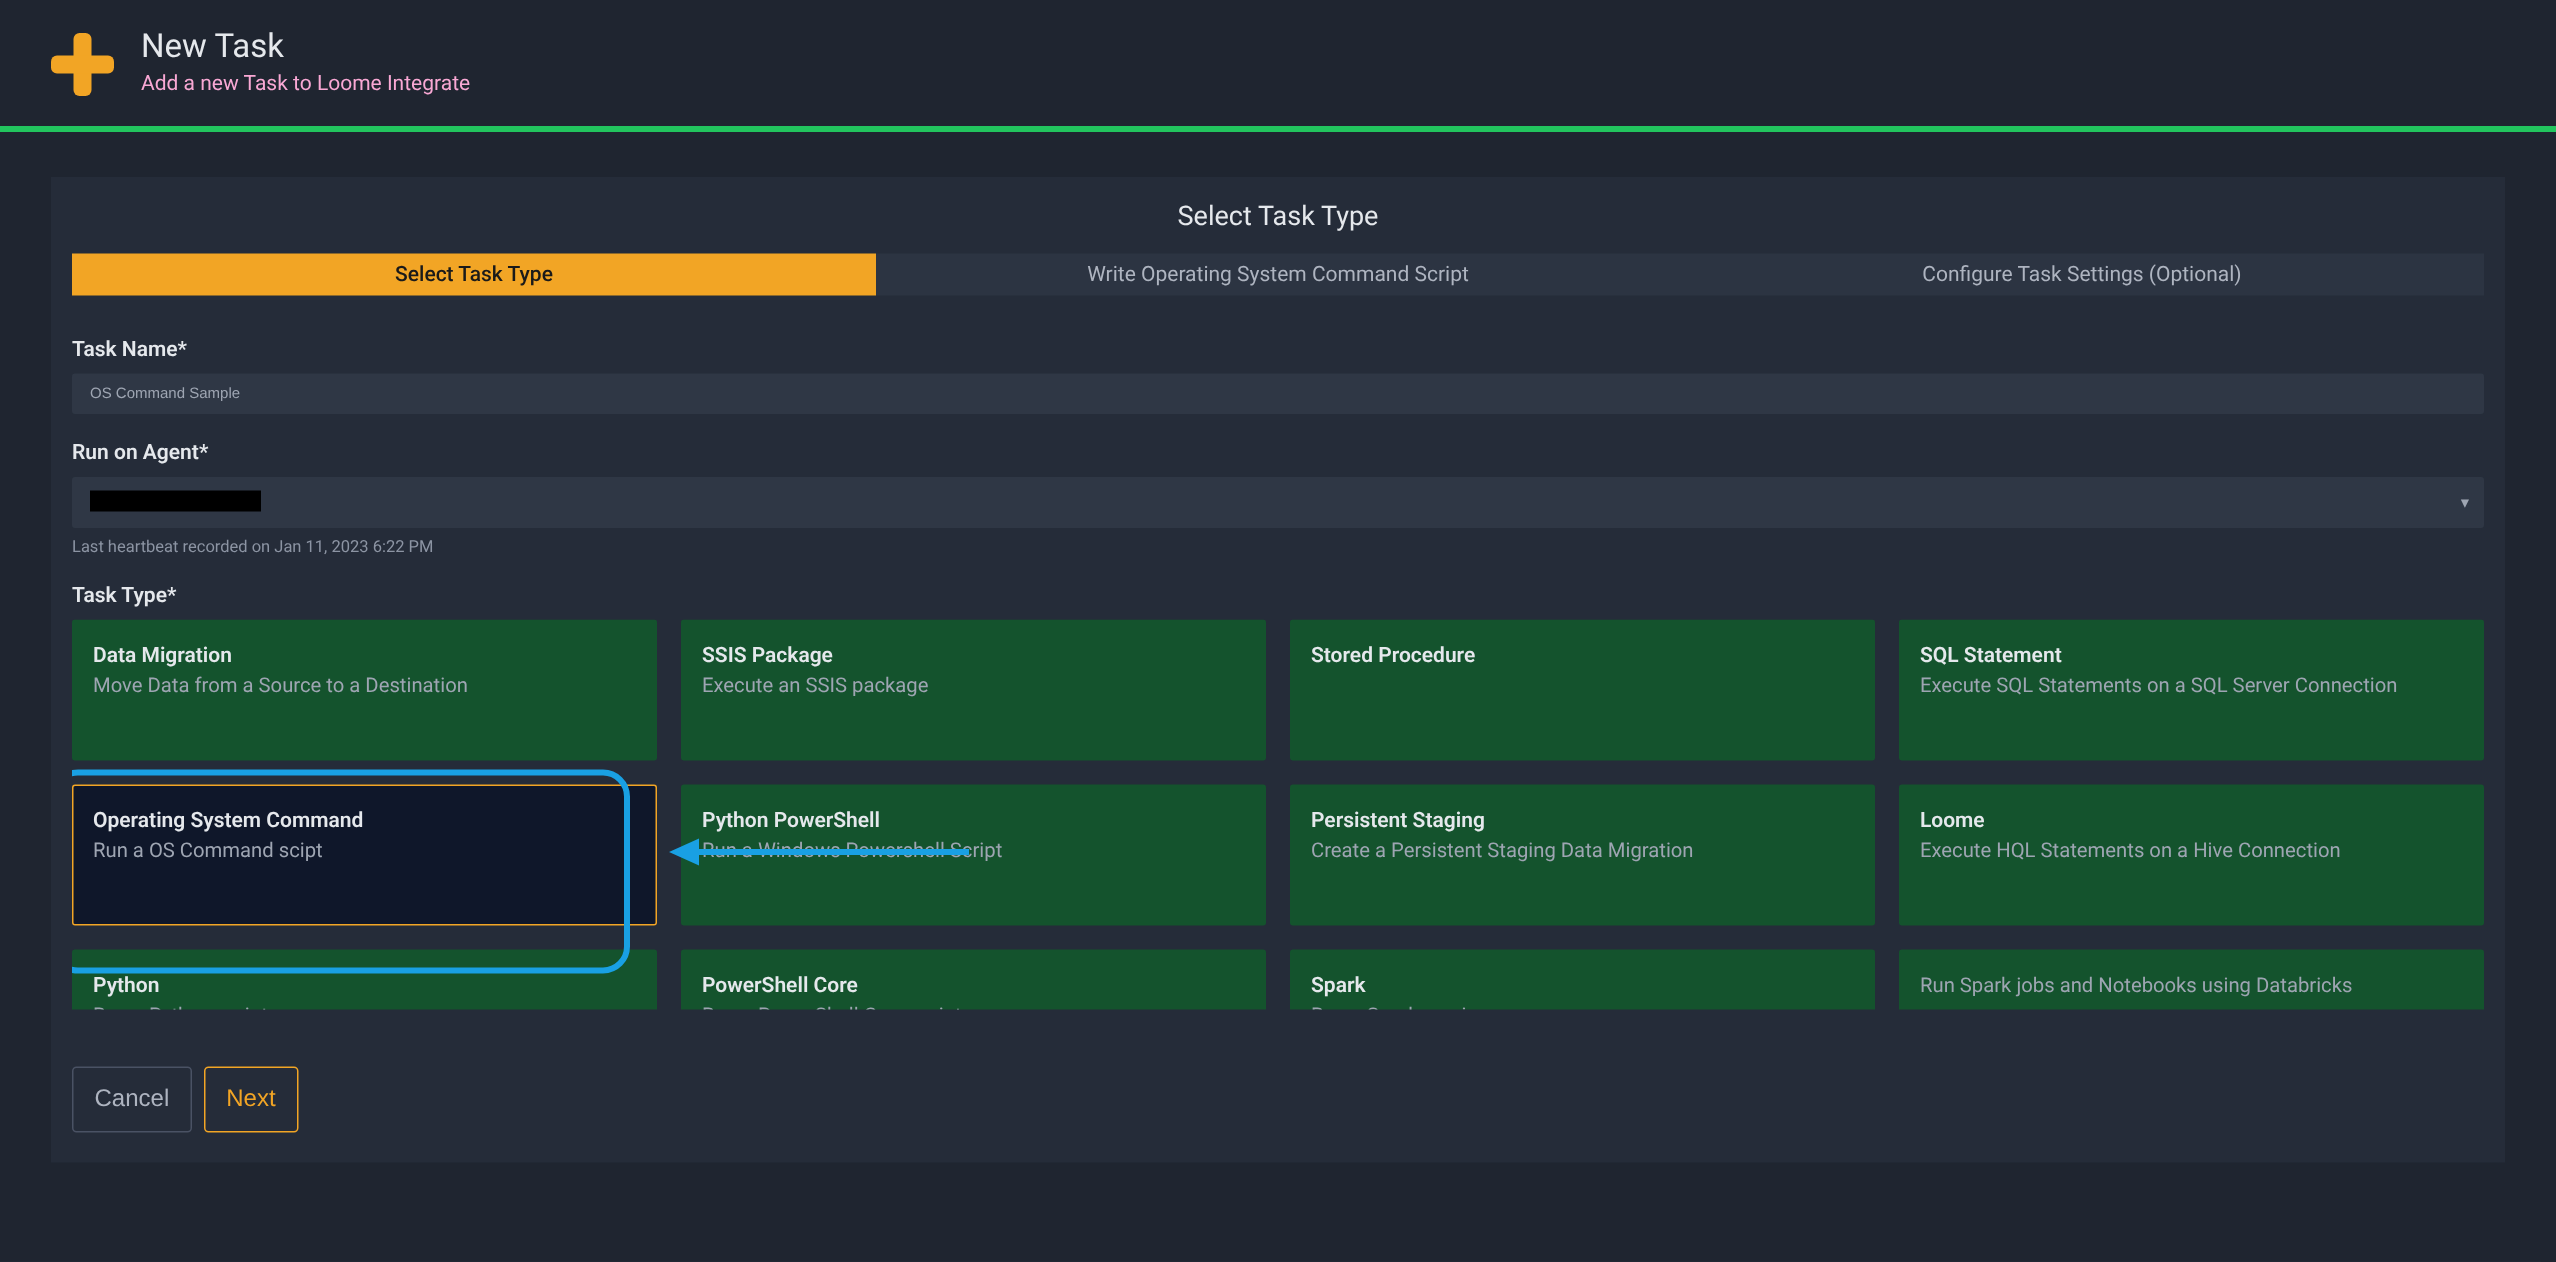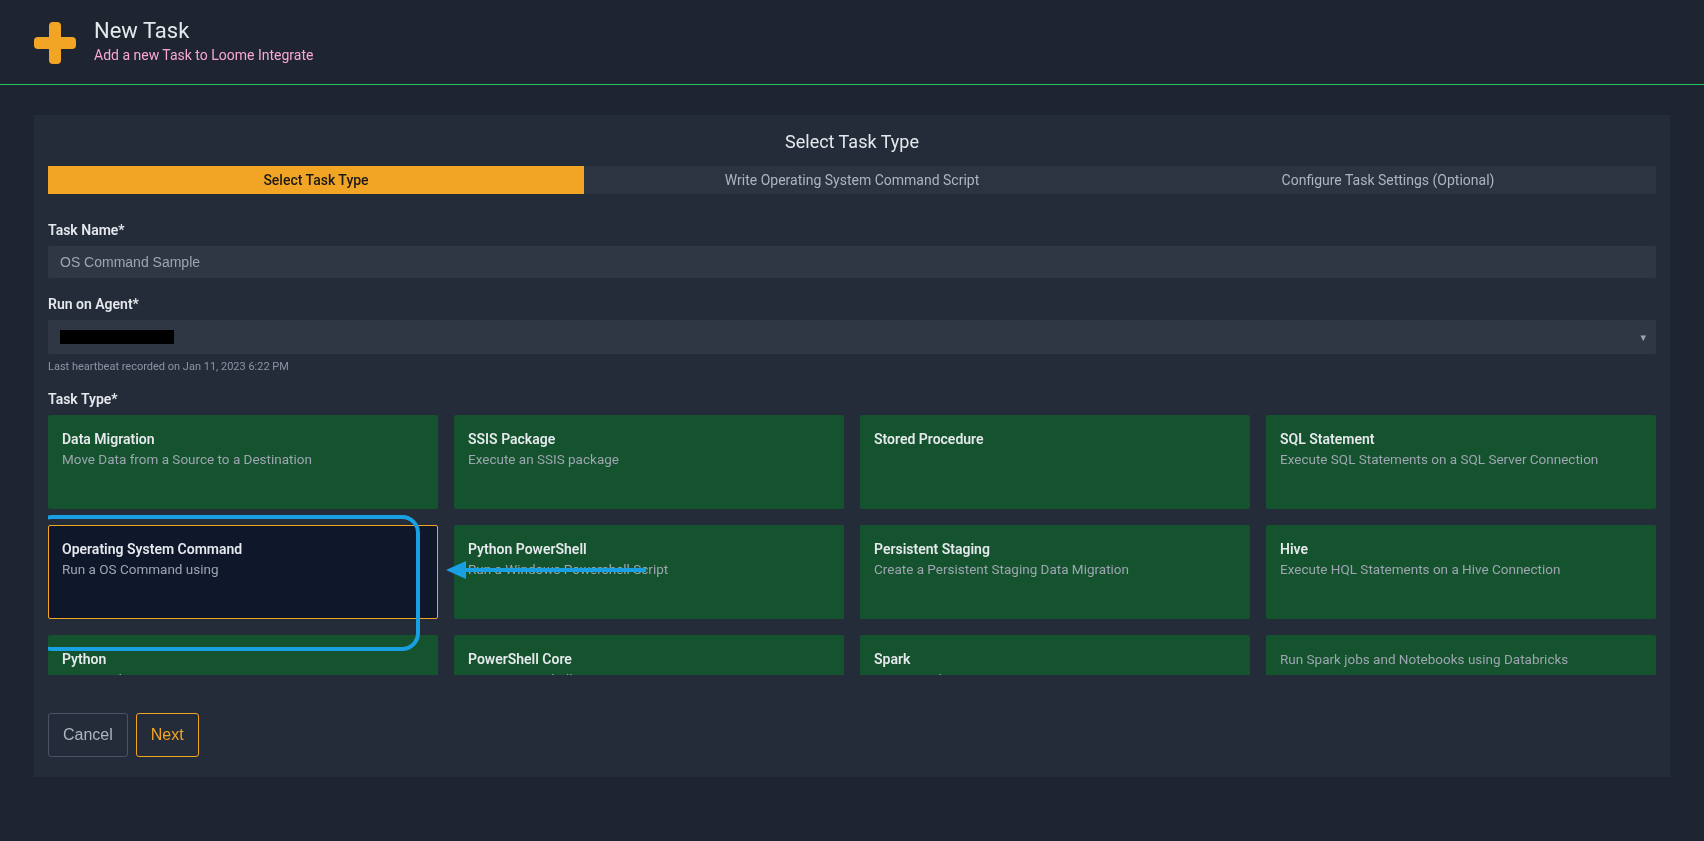--- a/index.html
+++ b/index.html
@@ -11,23 +11,23 @@
     background: #1f2530;
     color: #c5c9d1;
     font-family: -apple-system, BlinkMacSystemFont, "Segoe UI", Roboto, sans-serif;
     font-size: 14px;
     width: 1704px;
     height: 841px;
     overflow: hidden;
   }
   .header {
     display: flex;
-    align-items: flex-start;
+    align-items: flex-end;
     padding: 18px 34px 20px;
-    border-bottom: 1px solid #22c55e;
+    border-bottom: 4px solid #22c55e;
   }
   .plus-icon {
     width: 42px;
     height: 42px;
     margin-right: 18px;
     margin-top: 4px;
   }
   .header-text h1 {
     color: #e5e8ec;
     font-size: 22px;
@@ -77,21 +77,21 @@
     font-weight: 600;
     margin-bottom: 8px;
     display: block;
   }
   .text-input {
     width: 100%;
     background: #2f3745;
     border: none;
     padding: 8px 12px;
     color: #9ea5b2;
-    font-size: 14px;
+    font-size: 10px;
     border-radius: 2px;
     outline: none;
   }
   .group {
     margin-bottom: 18px;
   }
   .select-wrap {
     position: relative;
   }
   .select {
@@ -250,32 +250,32 @@
           <div class="card">
             <div class="card-title">Stored Procedure</div>
           </div>
           <div class="card">
             <div class="card-title">SQL Statement</div>
             <div class="card-desc">Execute SQL Statements on a SQL Server Connection</div>
           </div>
 
           <div class="card selected">
             <div class="card-title">Operating System Command</div>
-            <div class="card-desc">Run a OS Command using</div>
+            <div class="card-desc">Run a OS Command scipt</div>
           </div>
           <div class="card">
             <div class="card-title">Python PowerShell</div>
             <div class="card-desc">Run a Windows Powershell Script</div>
           </div>
           <div class="card">
             <div class="card-title">Persistent Staging</div>
             <div class="card-desc">Create a Persistent Staging Data Migration</div>
           </div>
           <div class="card">
-            <div class="card-title">Hive</div>
+            <div class="card-title">Loome</div>
             <div class="card-desc">Execute HQL Statements on a Hive Connection</div>
           </div>
 
           <div class="card">
             <div class="card-title">Python</div>
             <div class="card-desc">Run a Python script</div>
           </div>
           <div class="card">
             <div class="card-title">PowerShell Core</div>
             <div class="card-desc">Run a PowerShell Core script</div>

